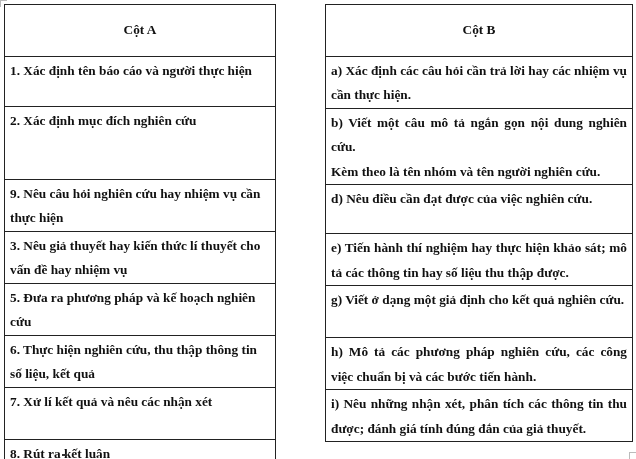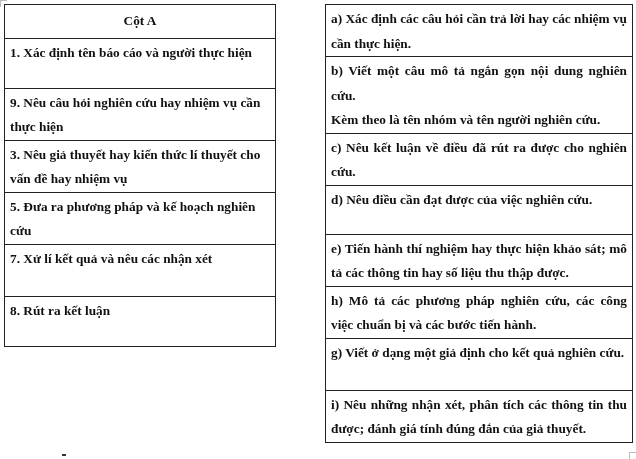--- a/index.html
+++ b/index.html
@@ -1,83 +1,89 @@
 <!DOCTYPE html>
 <html><head>
   <meta charset="utf-8">
   <style>
     html, body { margin:0; padding:0; background:#ffffff; }
     body { width:636px; height:459px; position:relative; overflow:hidden;
       font-family:"Liberation Serif", "DejaVu Serif", serif; color:#111; }
     table { position:absolute; border-collapse:collapse; table-layout:fixed; }
     td, th { border:1px solid #222; vertical-align:top; padding:2px 5px 0 5px;
       font-size:13.3px; line-height:24.5px;font-weight:bold; }
-    th { font-weight:bold; text-align:center; vertical-align:middle; padding:4px; height:24px;margin-top:43px; }
+    th { font-weight:bold; text-align:center; vertical-align:middle; padding:13px; height:24px;margin-top:43px; }
     #tA { left:4px; top:4px; width:272px; }
     #tB { left:325px; top:4px; width:308px; }
     .just { text-align:justify; }
     .dot { position:absolute; left:62px; top:454px; width:4px; height:2px; background:#333; }
     .corner { position:absolute; width:6px; height:6px; border-left:1px solid #bbb; border-top:1px solid #bbb; }
   </style>
 </head>
 <body>
 
 <div class="corner" style="left:0;top:0;"></div>
 
 <table id="tA">
   <tbody>
       <tr>
         <th>Cột A</th>
       </tr>
   <tr>
         <td style="height:47px">1. Xác định tên báo cáo và người thực hiện</td>
       </tr>
   <tr>
+        <td style="height:70px">2. Xác định mục đích nghiên cứu</td>
+      </tr>
+  <tr>
         <td style="height:46px">9. Nêu câu hỏi nghiên cứu hay nhiệm vụ cần thực hiện</td>
       </tr>
   <tr>
         <td style="height:46px">3. Nêu giả thuyết hay kiến thức lí thuyết cho vấn đề hay nhiệm vụ</td>
       </tr>
   <tr>
         <td style="height:46px">5. Đưa ra phương pháp và kế hoạch nghiên cứu</td>
+      </tr>
+  <tr>
+        <td style="height:49px">6. Thực hiện nghiên cứu, thu thập thông tin số liệu, kết quả</td>
       </tr>
   <tr>
         <td style="height:49px">7. Xử lí kết quả và nêu các nhận xét</td>
       </tr>
   <tr>
         <td style="height:47px">8. Rút ra kết luận</td>
       </tr>
 </tbody>
   </table>
 
 <table id="tB">
   <tbody>
+      <tr>
+        <th>Cột B</th>
+      </tr>
   <tr>
         <td class="just" style="height:47px">a) Xác định các câu hỏi cần trả lời hay các nhiệm vụ cần thực hiện.</td>
       </tr>
   <tr>
         <td class="just" style="height:70px">
     <div>b) Viết một câu mô tả ngắn gọn nội dung nghiên cứu.</div>
     <div>Kèm theo là tên nhóm và tên người nghiên cứu.</div>
   </td>
       </tr>
   <tr>
-        <td class="just" style="height:46px">c) Nêu kết luận về điều đã rút ra được cho nghiên cứu.</td>
-      </tr>
-  <tr>
         <td class="just" style="height:46px">d) Nêu điều cần đạt được của việc nghiên cứu.</td>
       </tr>
   <tr>
         <td class="just" style="height:46px">e) Tiến hành thí nghiệm hay thực hiện khảo sát; mô tả các thông tin hay số liệu thu thập được.</td>
       </tr>
   <tr>
-        <td class="just" style="height:49px">h) Mô tả các phương pháp nghiên cứu, các công việc chuẩn bị và các bước tiến hành.</td>
+        <td class="just" style="height:49px">g) Viết ở dạng một giả định cho kết quả nghiên cứu.</td>
       </tr>
   <tr>
-        <td class="just" style="height:49px">g) Viết ở dạng một giả định cho kết quả nghiên cứu.</td>
+        <td class="just" style="height:49px">h) Mô tả các phương pháp nghiên cứu, các công việc chuẩn bị và các bước tiến hành.</td>
       </tr>
   <tr>
         <td class="just" style="height:47px">i) Nêu những nhận xét, phân tích các thông tin thu được; đánh giá tính đúng đắn của giả thuyết.</td>
       </tr>
 </tbody>
   </table>
 
 <div class="dot"></div>
 <div class="corner" style="left:629px;top:452px;"></div>
 

